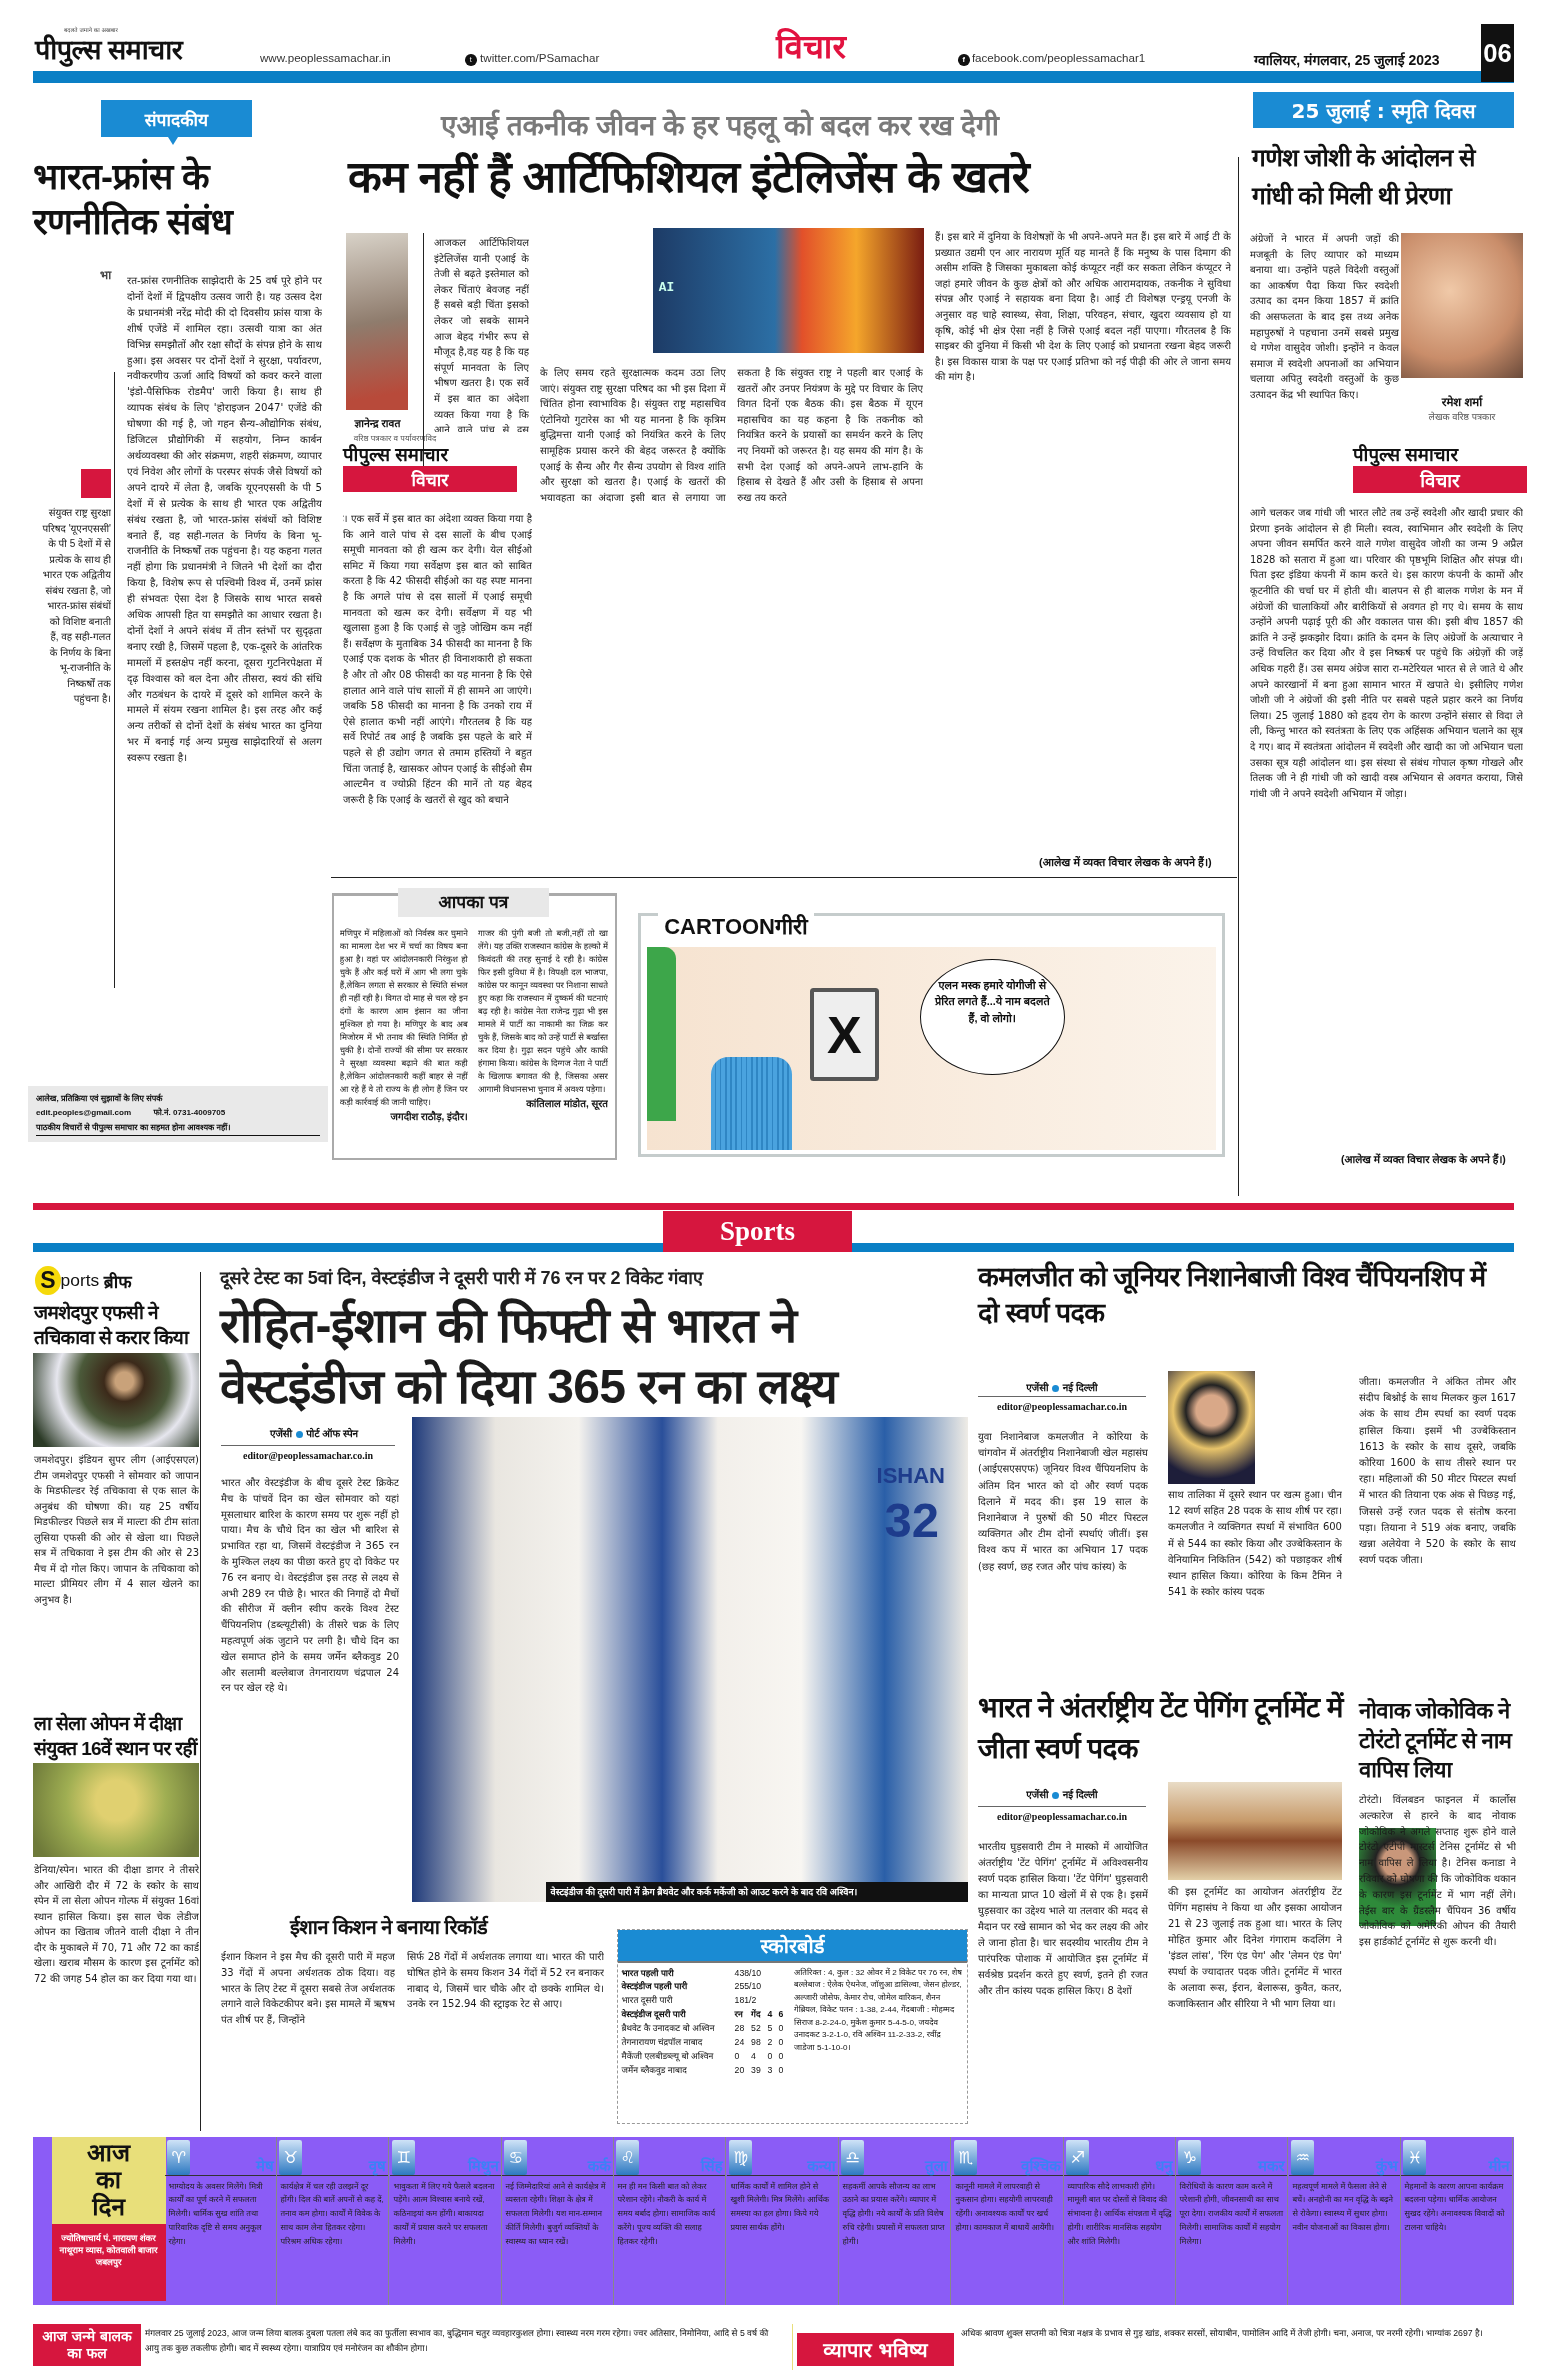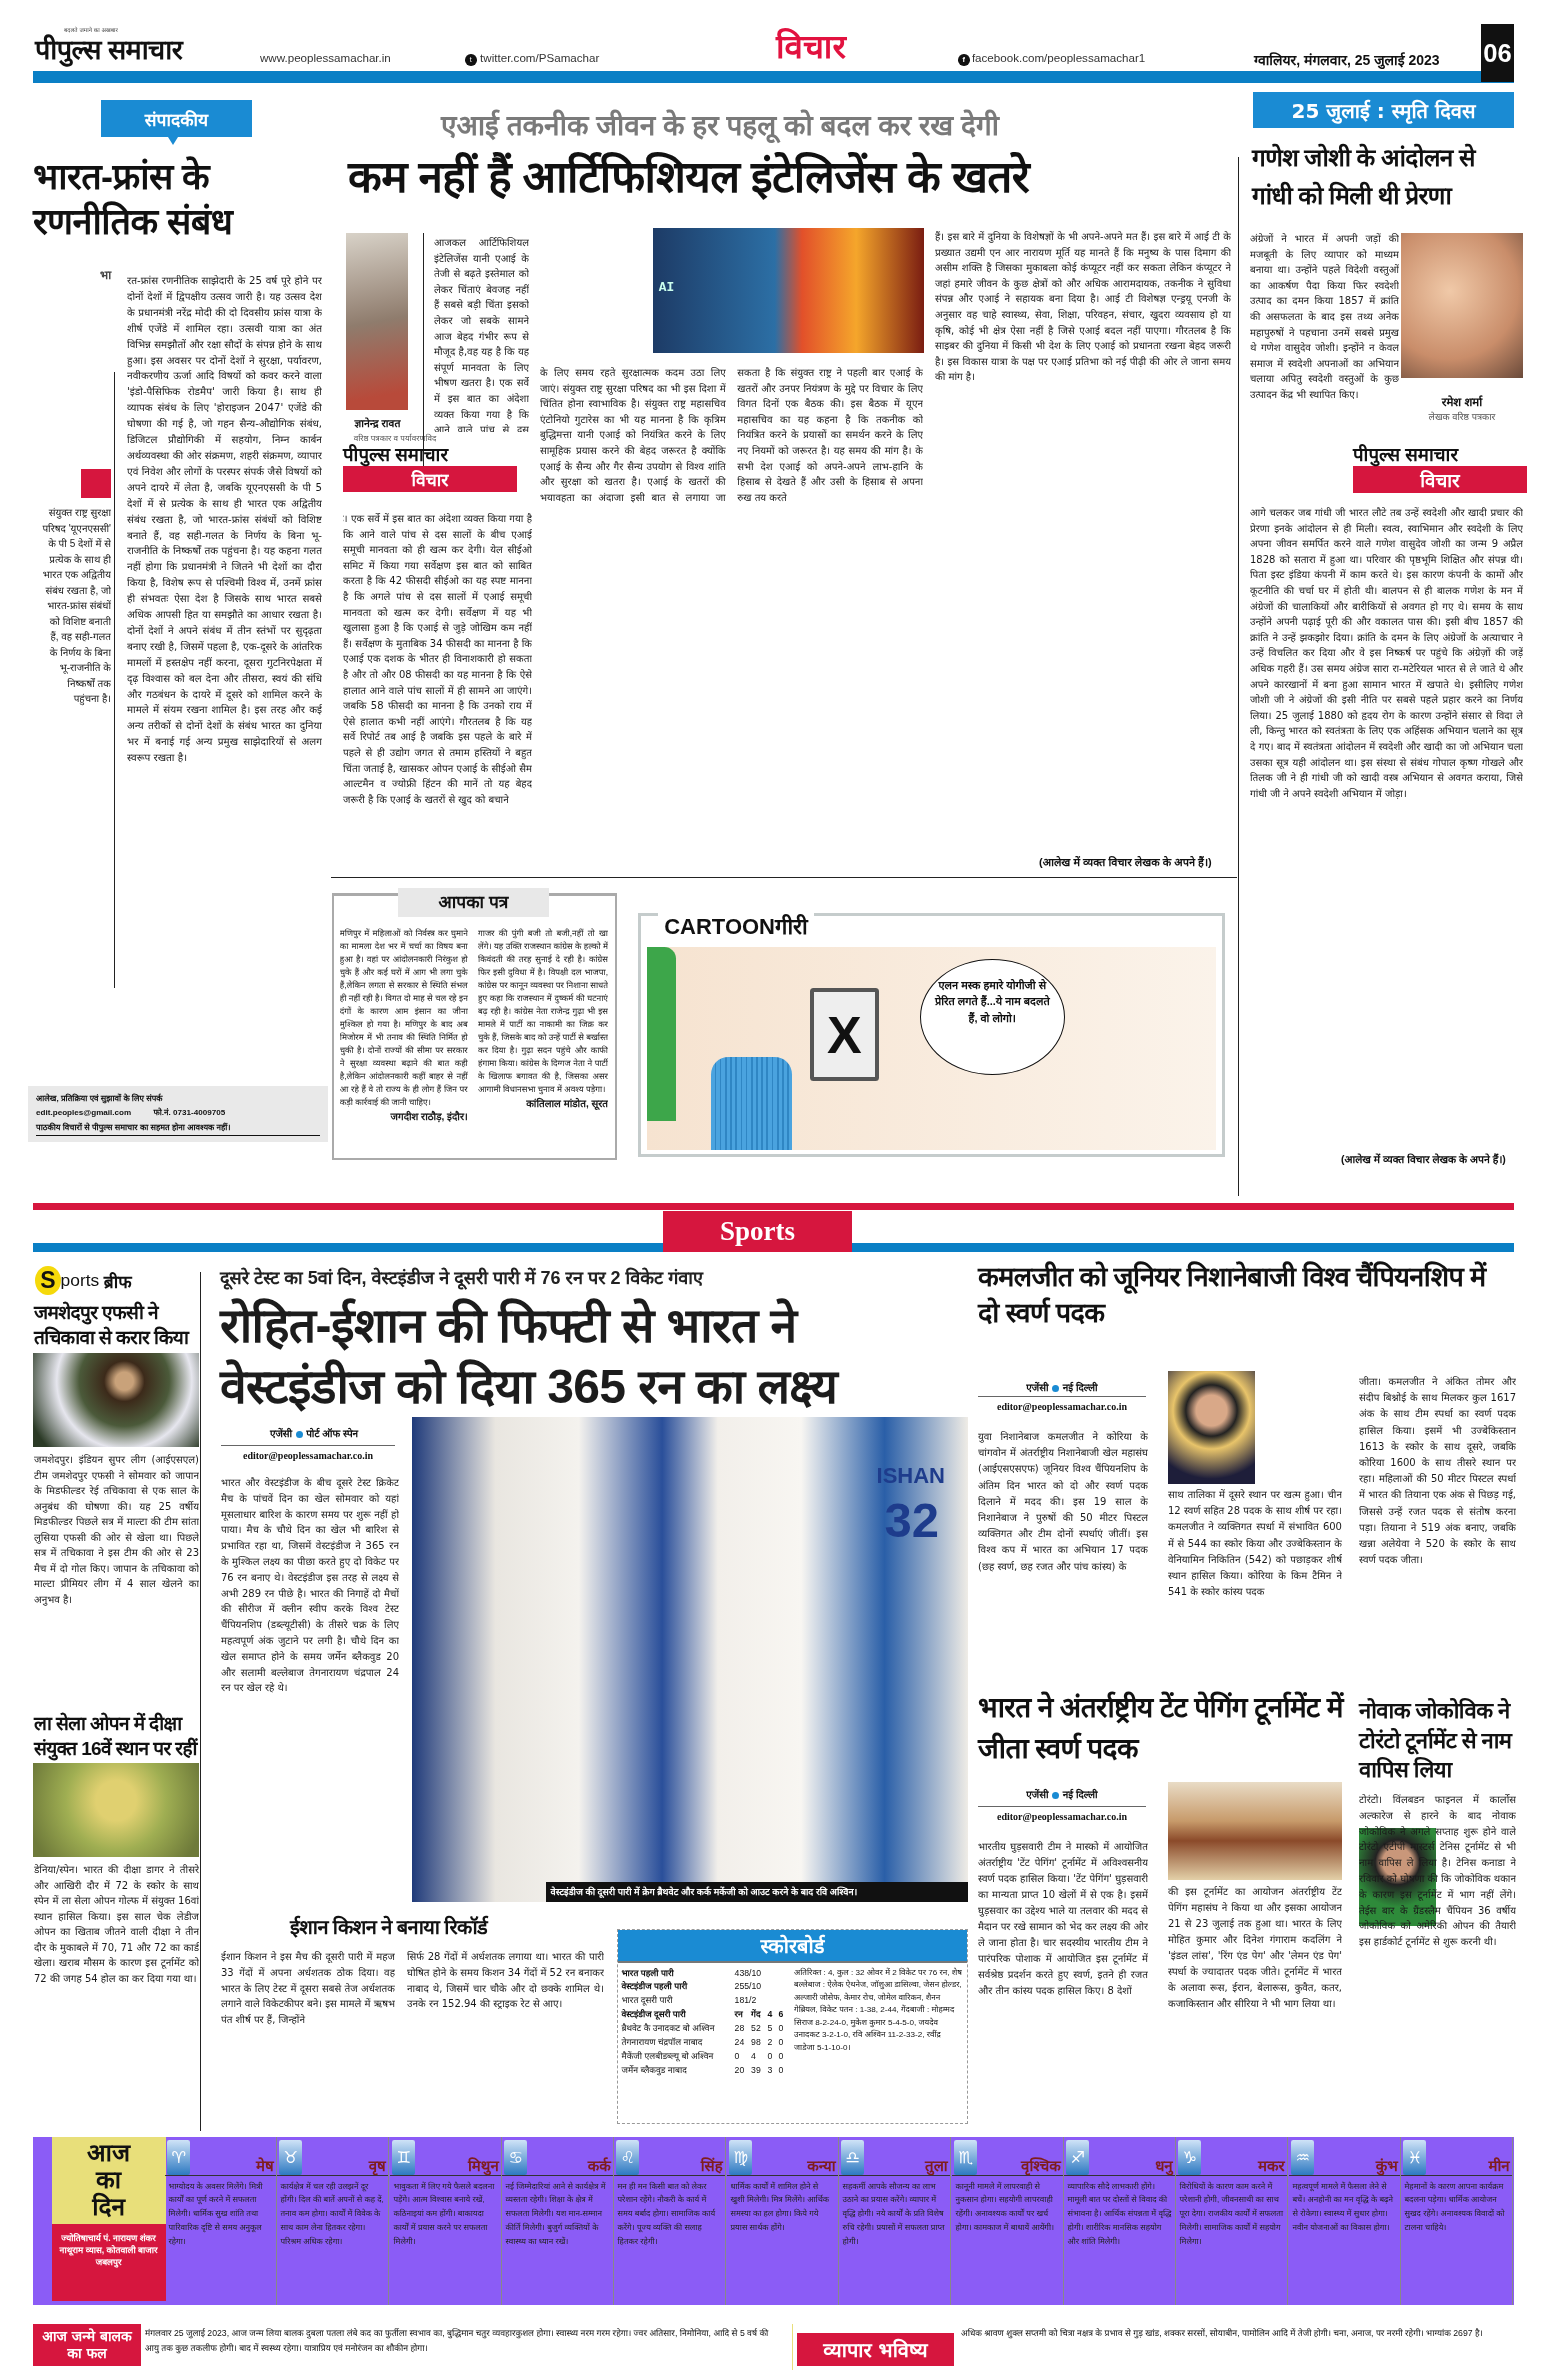--- a/index.html
+++ b/index.html
@@ -25,21 +25,21 @@
 .caption-sub{font:9.3px "Liberation Sans",sans-serif;color:#555;text-align:center}
 .byline{font:700 10px "Liberation Sans",sans-serif;text-align:center}
 .email{font:700 10px "Liberation Serif",serif;text-align:center;border-top:1.2px solid #666;padding-top:3.5px}
 .dot{display:inline-block;width:7px;height:7px;border-radius:50%;background:#1a8bd3;margin:0 3.5px;vertical-align:middle}
 table.score{border-collapse:collapse;font:8.7px/1.6 "Liberation Sans",sans-serif}
 table.score td{padding:0 4.6px 0 0;white-space:nowrap}
 .horo{background:#8b5cf6}
 .horo-col{position:absolute;top:0;height:168px;border-right:0.6px solid #888}
 .horo-head{height:39px;display:flex;align-items:flex-end;justify-content:space-between;border-bottom:1.2px solid #333;padding:0 2.3px}
 .sign-icon{width:23px;height:35px;background:linear-gradient(#cfe3f7,#2d79c1);border-radius:2.3px;display:flex;align-items:center;justify-content:center;color:#fff;font-size:16.3px}
-.sign-name{font:700 15px "Liberation Sans",sans-serif;color:#7f1d1d}
+.sign-name{font:700 15px "Liberation Sans",sans-serif;color:#3b82f6}
 .horo-text{font:8.1px/1.7 "Liberation Sans",sans-serif;padding:3.5px 3.5px;color:#222}
 </style>
 </head>
 <body>
 
 <div class="abs" style="left:0;top:0;width:1555px;height:87px">
   <div class="abs logo-tag" style="left:64px;top:25.6px">बदलते जमाने का अखबार</div>
   <div class="abs logo" style="left:35px;top:30px">पीपुल्स समाचार</div>
   <div class="abs small-link" style="left:260px;top:51px">www.peoplessamachar.in</div>
   <div class="abs small-link" style="left:465px;top:51px">

